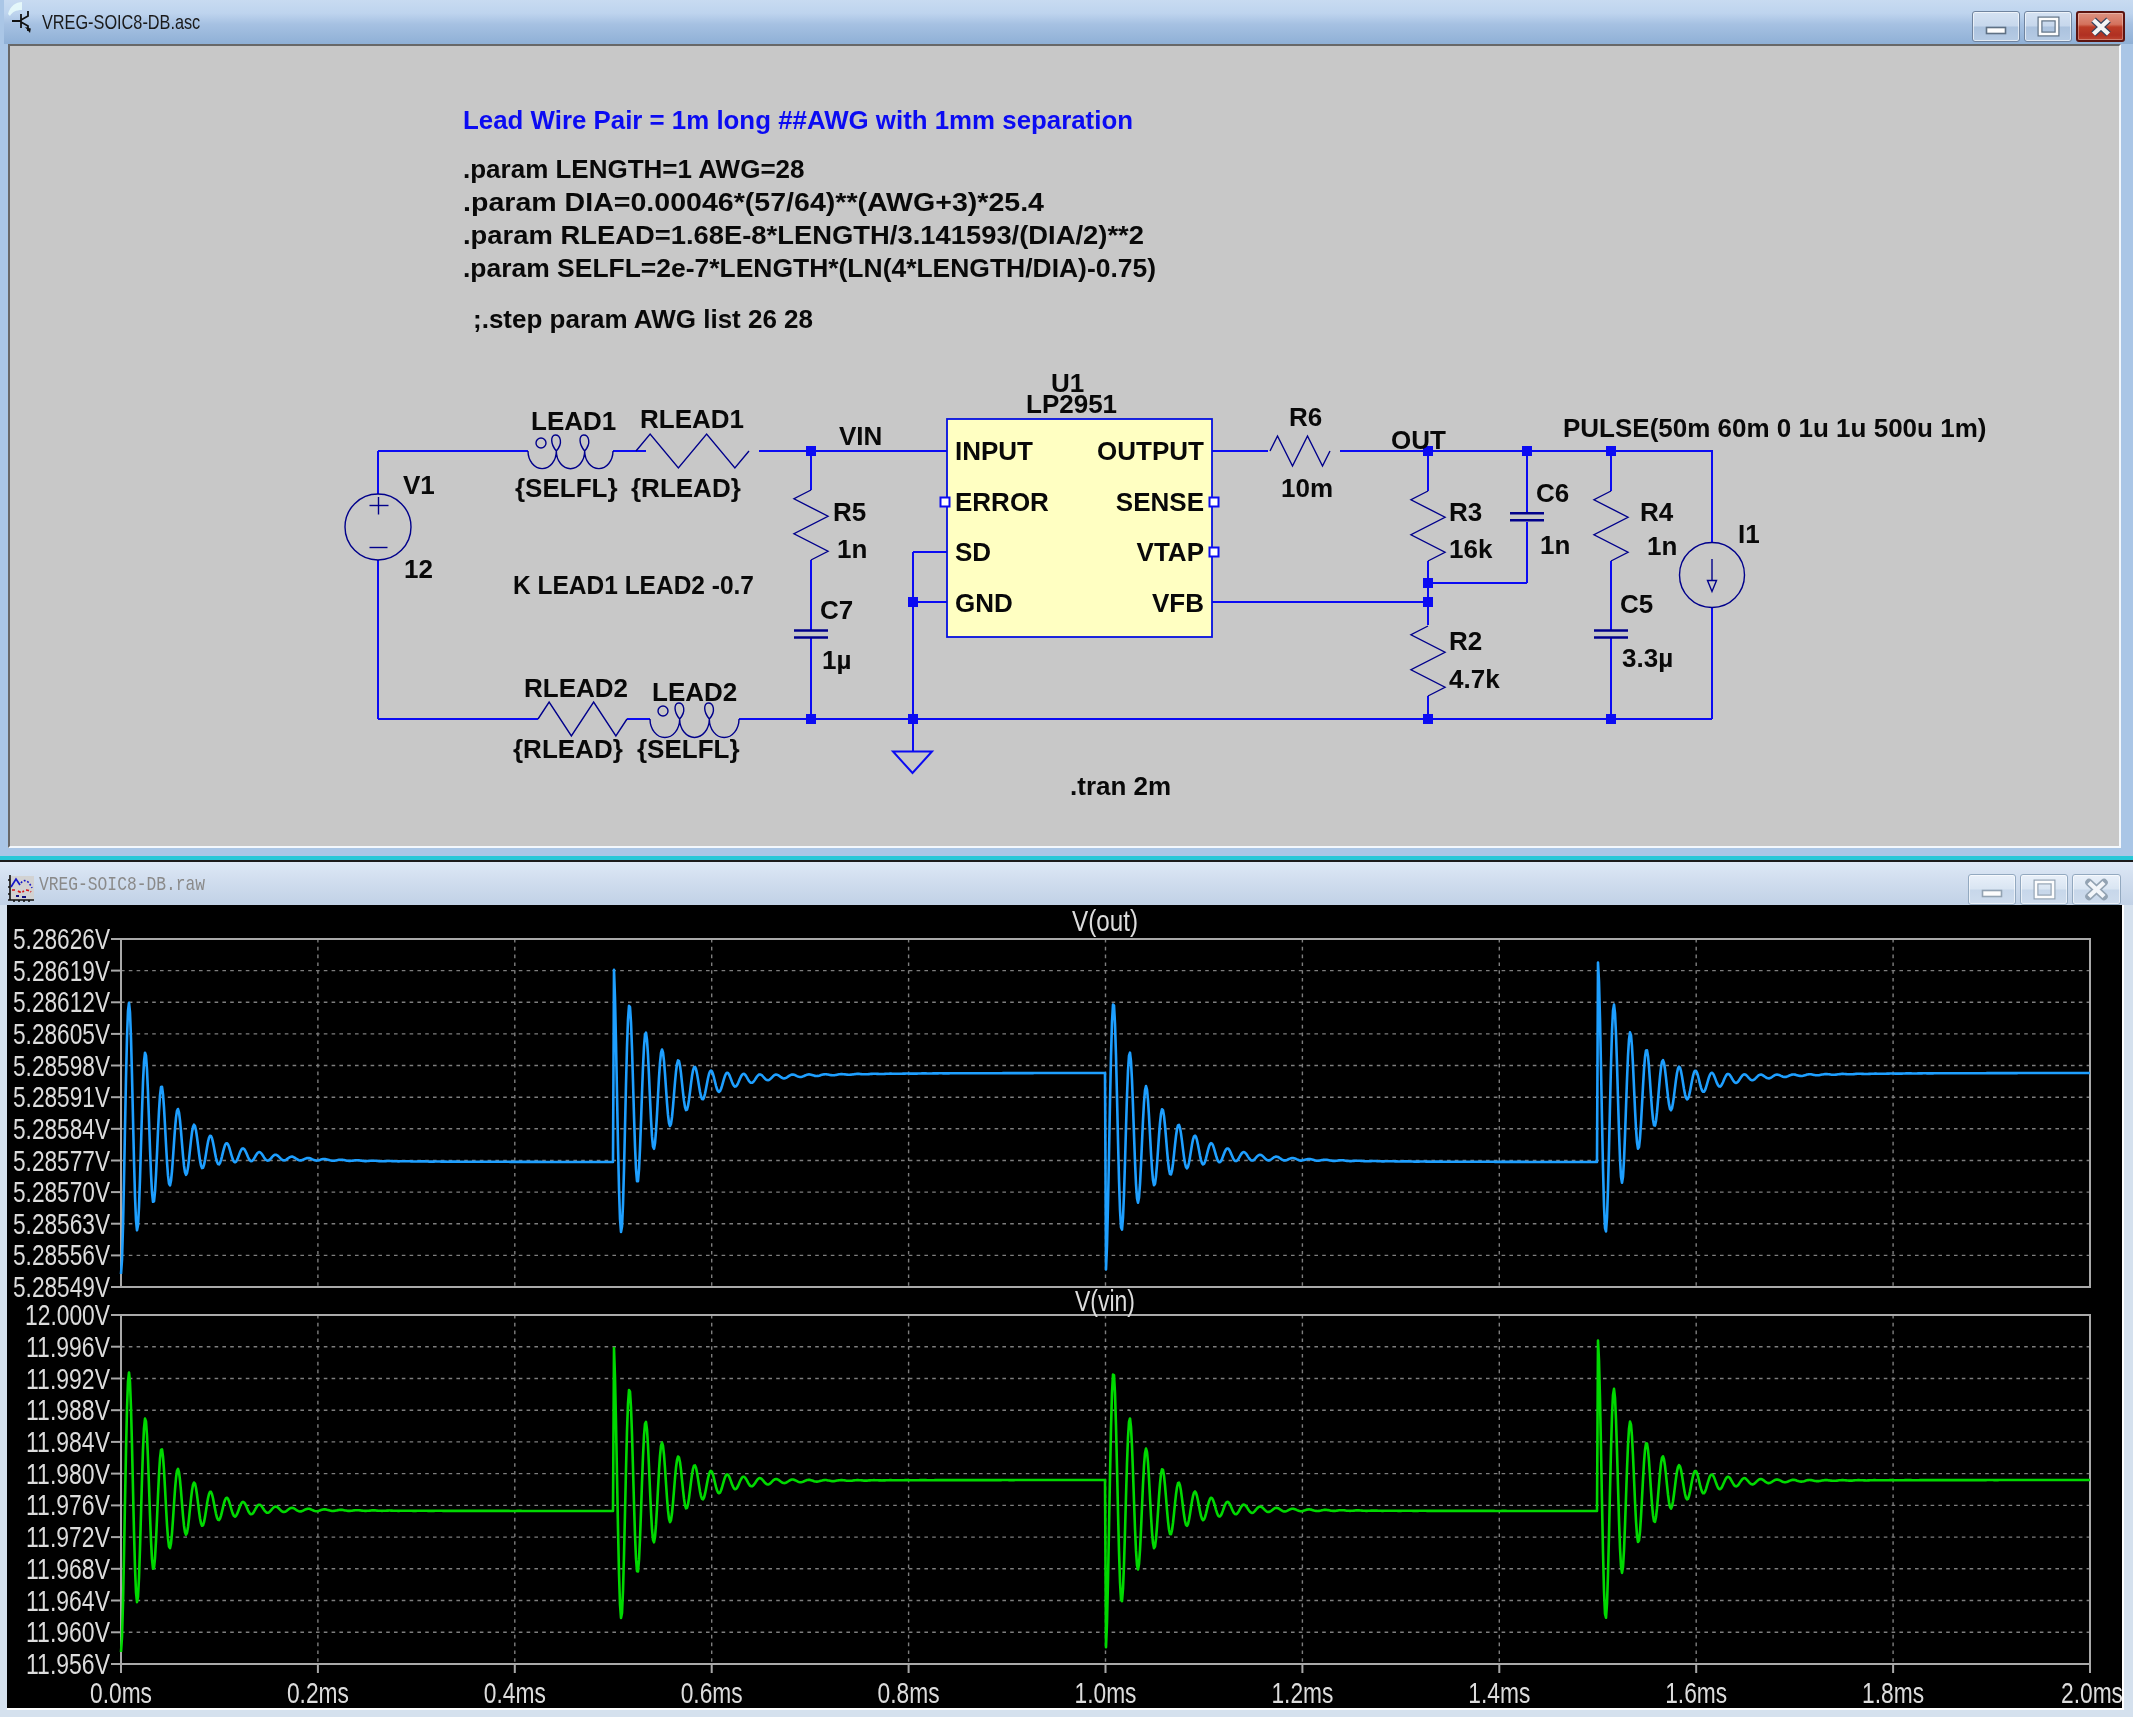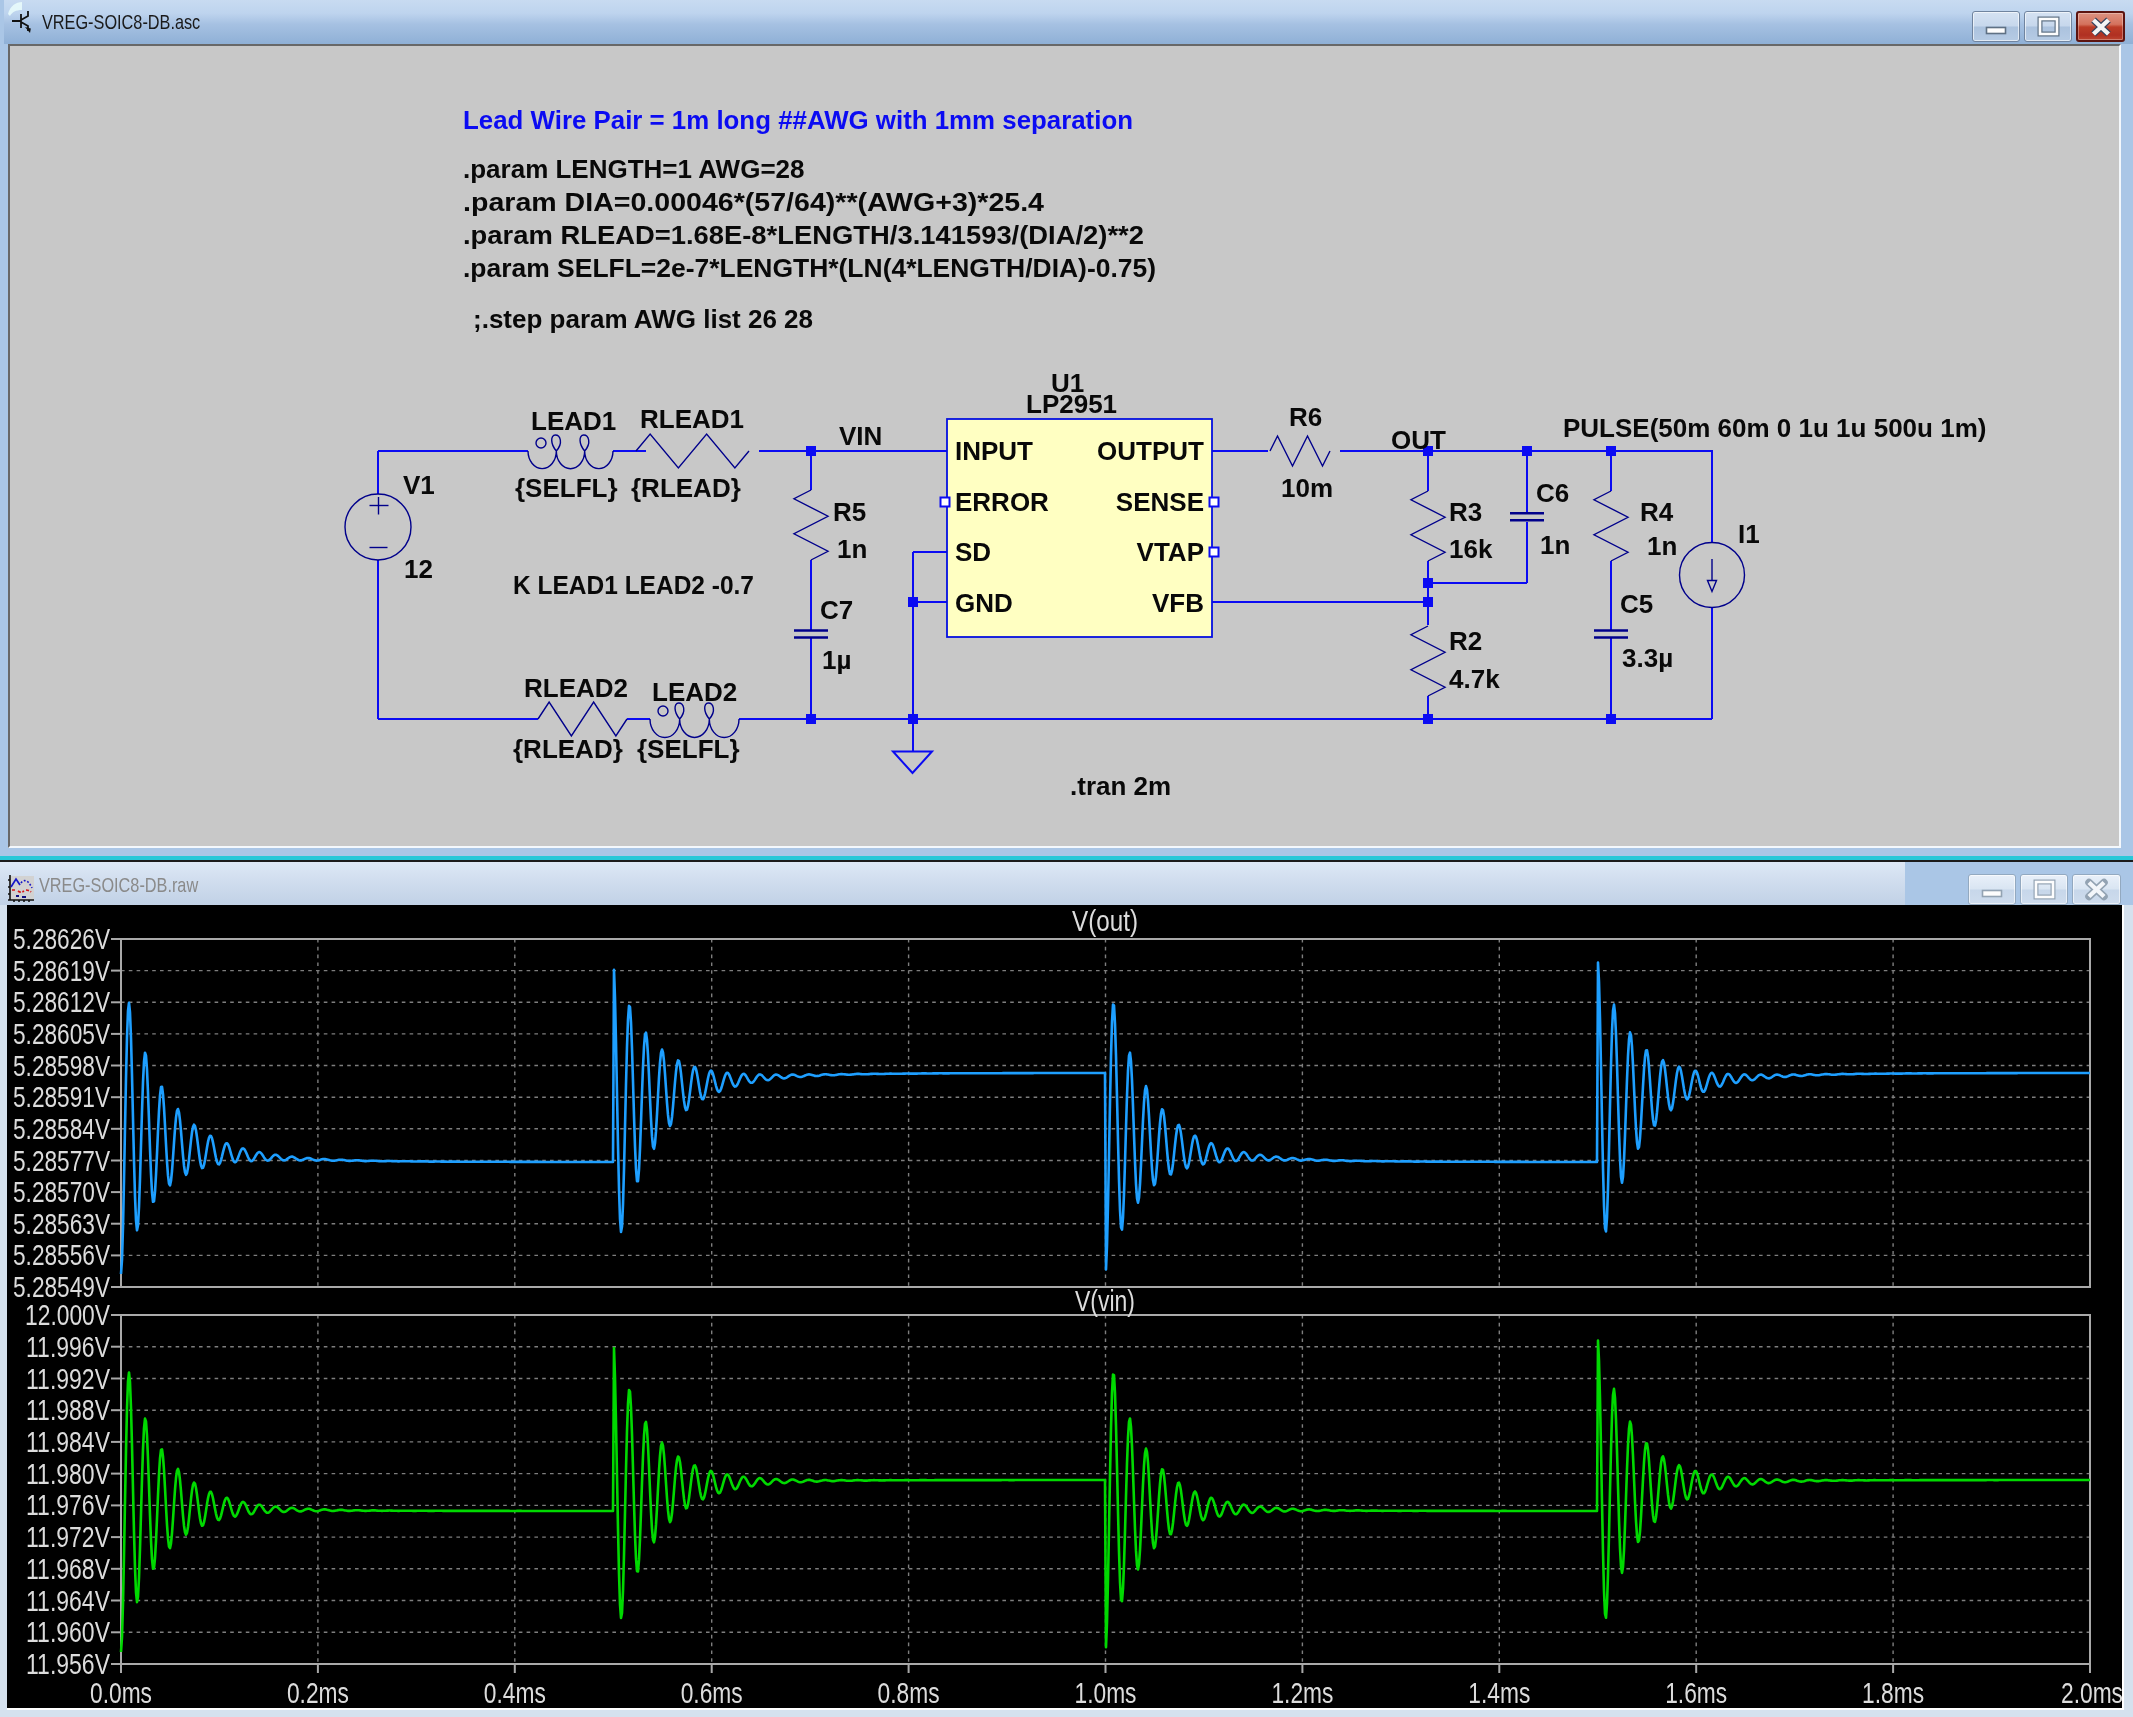--- a/index.html
+++ b/index.html
@@ -1,20 +1,20 @@
 <!DOCTYPE html>
 <html><head><meta charset="utf-8"><style>
 html,body{margin:0;padding:0;background:#000;}
 #page{position:relative;width:2133px;height:1717px;overflow:hidden;font-family:"Liberation Sans",sans-serif;background:#aac6e6;}
 #tb1{position:absolute;left:4px;top:0;width:2133px;height:44px;background:linear-gradient(180deg,#c8dbf1 0%,#bed4ee 30%,#a6c1e2 55%,#8fb0d6 100%);}
 #tb1 .title{position:absolute;left:38px;top:10px;font-size:21px;color:#1a1a1a;transform:scaleX(0.775);transform-origin:0 0;white-space:nowrap;}
 #client1{position:absolute;left:8px;top:44px;width:2113px;height:804px;background:#c8c8c8;border-top:2px solid #686868;border-left:2px solid #686868;border-right:2px solid #f4f8fc;border-bottom:2px solid #f4f8fc;box-sizing:border-box;}
 #w2top{position:absolute;left:0;top:856px;width:2133px;height:4px;background:#28c8d8;}
 #w2top2{position:absolute;left:0;top:860px;width:2133px;height:2px;background:#1b1b1b;}
-#tb2{position:absolute;left:0;top:862px;width:1905px;height:43px;background:linear-gradient(#dde8f6 0%,#d0ddee 45%,#c1d1e6 100%);}
+#tb2{position:absolute;left:0;top:862px;width:2133px;height:43px;background:linear-gradient(#dde8f6 0%,#d0ddee 45%,#c1d1e6 100%);font-family:Liberation Mono, monospace;}
 #tb2 .title{position:absolute;left:39px;top:11px;font-size:21px;color:#8a8a8a;transform:scaleX(0.775);transform-origin:0 0;white-space:nowrap;}
 #w2body{position:absolute;left:0;top:905px;width:2133px;height:812px;background:#d5e1ee;}
 #client2{position:absolute;left:7px;top:905px;width:2115px;height:803px;background:#000;border-right:2px solid #fff;border-bottom:2px solid #fff;box-sizing:content-box;}
 .btn{position:absolute;top:11px;width:48px;height:31px;border-radius:3px;box-sizing:border-box;}
 .b1{border:1px solid #70849f;background:linear-gradient(#d5e2f2 0%,#c6d7ec 49%,#abc2de 51%,#b6cbe4 100%);box-shadow:inset 0 0 0 1px rgba(255,255,255,.6);}
 .bc{border:2px solid #5c1410;background:linear-gradient(#dd9281 0%,#d4725d 42%,#bc3d27 52%,#b03022 82%,#bd4530 100%);box-shadow:inset 0 0 0 1px rgba(255,255,255,.3);}
 .b2{border:1px solid #93a9c0;background:linear-gradient(#e9f0f9 0%,#d9e5f2 48%,#c7d7ea 52%,#cedced 100%);box-shadow:inset 0 0 0 1px rgba(255,255,255,.6);}
 svg{position:absolute;left:0;top:0;}
 .w{stroke:#0b0bf2;stroke-width:2;}
 .s{stroke:#00008b;stroke-width:1.4;fill:none;}

